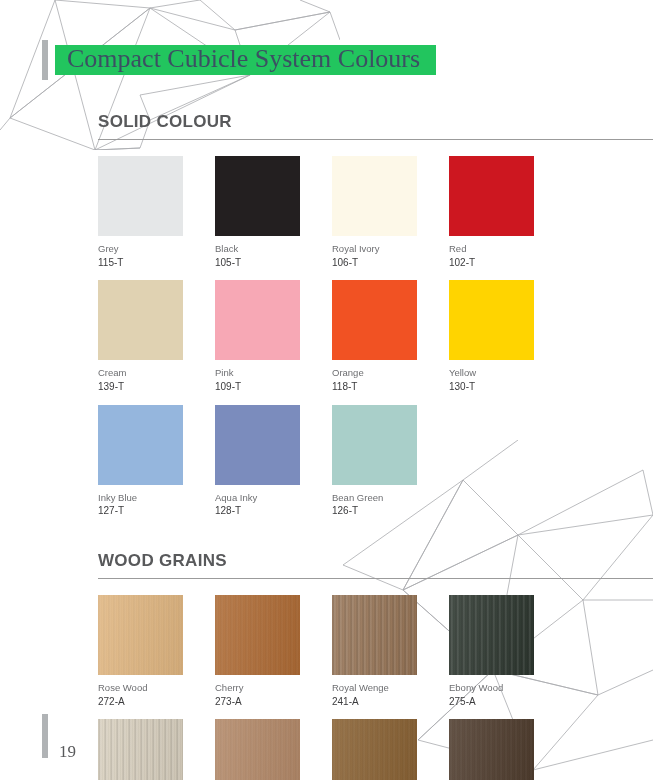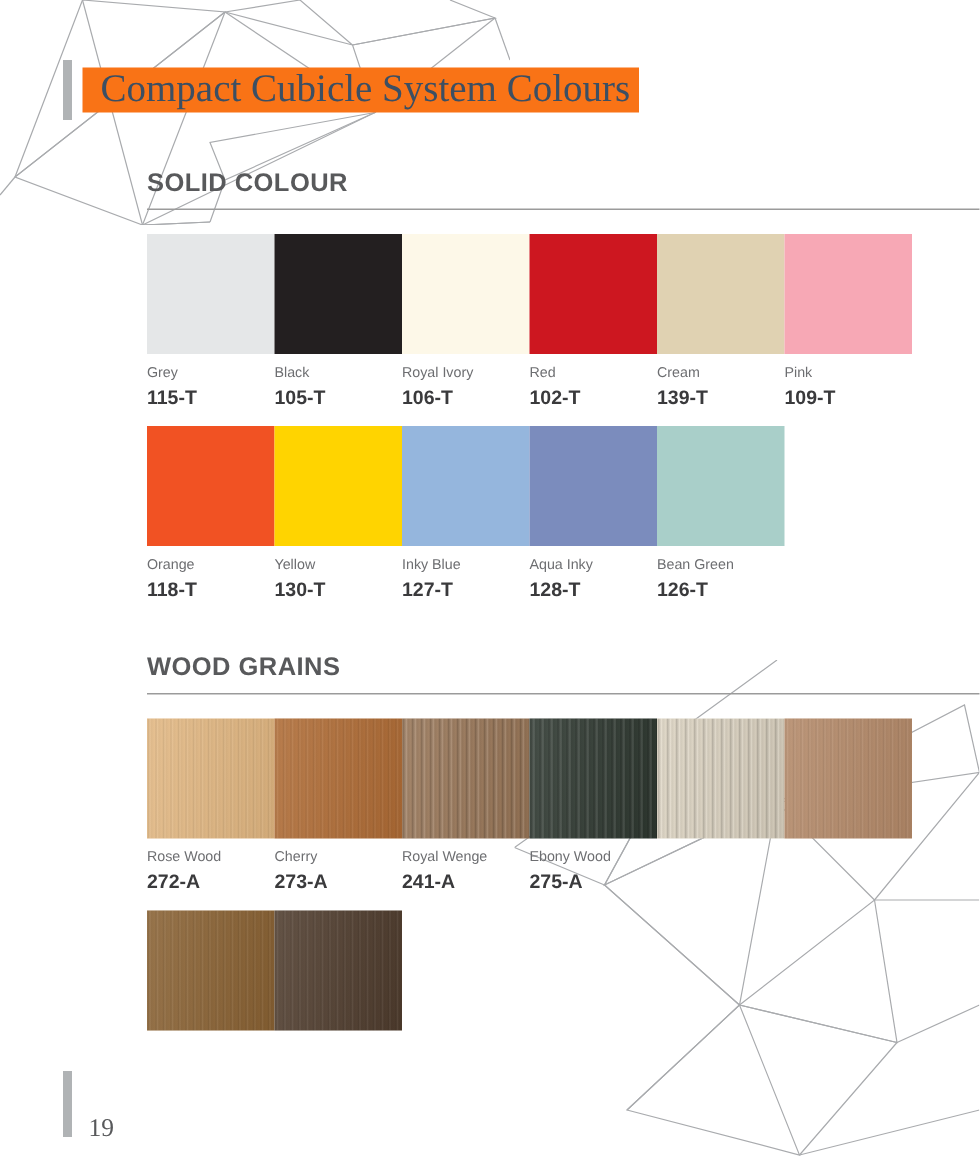--- a/index.html
+++ b/index.html
@@ -18,23 +18,23 @@
 
   
   .title-wrap {
     position:absolute; left:42px; top:40px; height:40px;
     display:flex; align-items:stretch;
   }
   .title-bar {
     width:6px; background:#b0b3b5; flex:none;
   }
   .title-hl {
-    background:#f97316;
+    background:#22c55e;
     display:flex; align-items:center;
-    padding:0 6px 0 12px;
+    padding:0 16px 0 12px;
     height:30px; align-self:center;
     margin-left:7px;
   }
   .title-text {
     font-family:"Liberation Serif", serif;
     font-size:26px;
     color:#3c4f63;
     white-space:nowrap;
     line-height:1;
     position:relative;
@@ -56,40 +56,40 @@
   }
   .section-rule {
     height:1px; background:#9b9b9b; width:575px; margin-bottom:16px;
   }
 
   .grid {
     display:flex;
     flex-wrap:wrap;
   }
   .swatch-cell {
-    width:85px;
+    width:117px;
     margin-right:0;
     margin-bottom:11px;
   }
   .swatch {
     width:85px;
     height:80px;
     position:relative;
     overflow:hidden;
   }
   .swatch-label {
     margin-top:7px;
     font-size:9.5px;
     color:#6d6e71;
     line-height:1.35;
     white-space:nowrap;
   }
   .swatch-code {
-    font-size:13px;
-    font-weight:bold;
+    font-size:10px;
+    font-weight:normal;
     color:#3a3a3c;
     line-height:1.35;
     white-space:nowrap;
   }
 
   
   .grain::after {
     content:"";
     position:absolute; inset:0;
     background:

